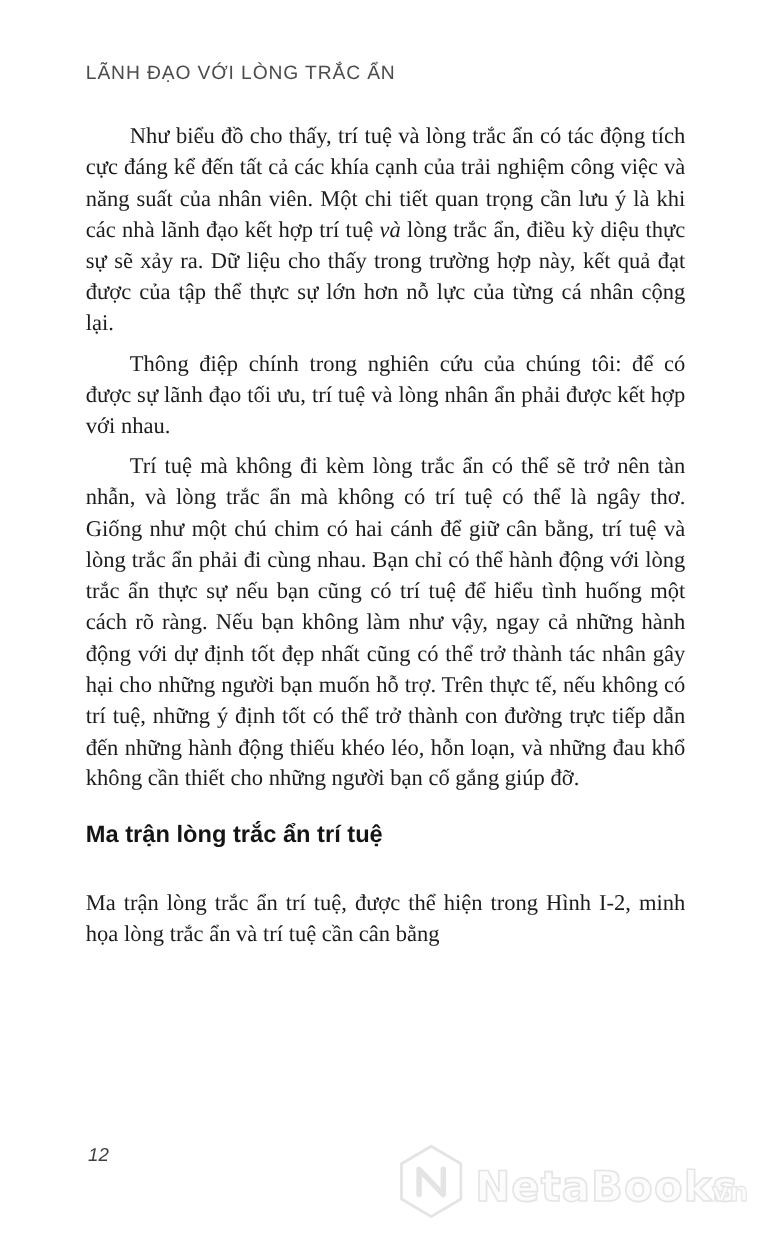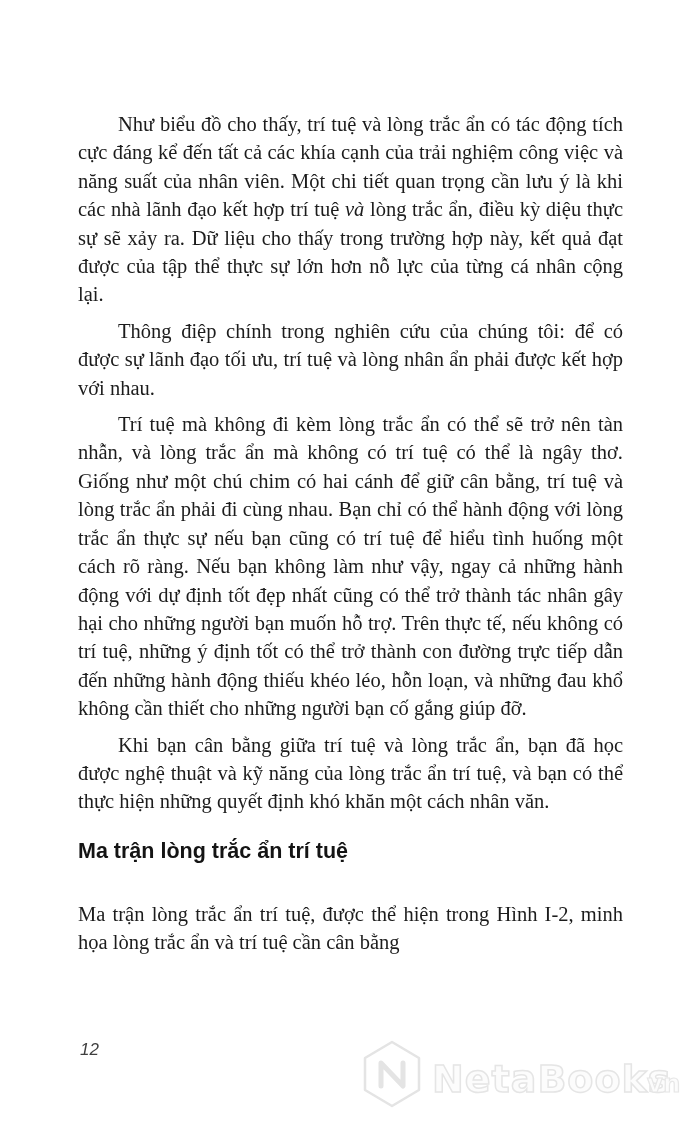--- a/index.html
+++ b/index.html
@@ -79,29 +79,29 @@
     fill: #fcfcfc;
     stroke: #e7e7e7;
     stroke-width: 1.2;
   }
 </style>
 </head>
 <body>
 
 <div class="page">
 
+  <div class="running-head">LÃNH ĐẠO VỚI LÒNG TRẮC ẨN</div>
 
   <div class="body-text">
     <p class="para"><span>Như biểu đồ cho thấy, trí tuệ và lòng trắc ẩn có tác động tích cực đáng kể đến tất cả các khía cạnh của trải nghiệm công việc và năng suất của nhân viên. Một chi tiết quan trọng cần lưu ý là khi các nhà lãnh đạo kết hợp trí tuệ </span><em>và</em><span> lòng trắc ẩn, điều kỳ diệu thực sự sẽ xảy ra. Dữ liệu cho thấy trong trường hợp này, kết quả đạt được của tập thể thực sự lớn hơn nỗ lực của từng cá nhân cộng lại.</span></p>
 
     <p class="para">Thông điệp chính trong nghiên cứu của chúng tôi: để có được sự lãnh đạo tối ưu, trí tuệ và lòng nhân ẩn phải được kết hợp với nhau.</p>
 
     <p class="para">Trí tuệ mà không đi kèm lòng trắc ẩn có thể sẽ trở nên tàn nhẫn, và lòng trắc ẩn mà không có trí tuệ có thể là ngây thơ. Giống như một chú chim có hai cánh để giữ cân bằng, trí tuệ và lòng trắc ẩn phải đi cùng nhau. Bạn chỉ có thể hành động với lòng trắc ẩn thực sự nếu bạn cũng có trí tuệ để hiểu tình huống một cách rõ ràng. Nếu bạn không làm như vậy, ngay cả những hành động với dự định tốt đẹp nhất cũng có thể trở thành tác nhân gây hại cho những người bạn muốn hỗ trợ. Trên thực tế, nếu không có trí tuệ, những ý định tốt có thể trở thành con đường trực tiếp dẫn đến những hành động thiếu khéo léo, hỗn loạn, và những đau khổ không cần thiết cho những người bạn cố gắng giúp đỡ.</p>
 
-    <p class="para">Khi bạn cân bằng giữa trí tuệ và lòng trắc ẩn, bạn đã học được nghệ thuật và kỹ năng của lòng trắc ẩn trí tuệ, và bạn có thể thực hiện những quyết định khó khăn một cách nhân văn.</p>
 
     <h2 class="section-heading">Ma trận lòng trắc ẩn trí tuệ</h2>
 
     <p class="para no-indent">Ma trận lòng trắc ẩn trí tuệ, được thể hiện trong Hình I-2, minh họa lòng trắc ẩn và trí tuệ cần cân bằng</p>
   </div>
 
   <div class="page-number">12</div>
 
   <svg class="watermark" width="345" height="96" viewBox="0 0 345 96">
     <g fill="none" stroke="#e4e4e4" stroke-width="2.5" stroke-linejoin="round">

